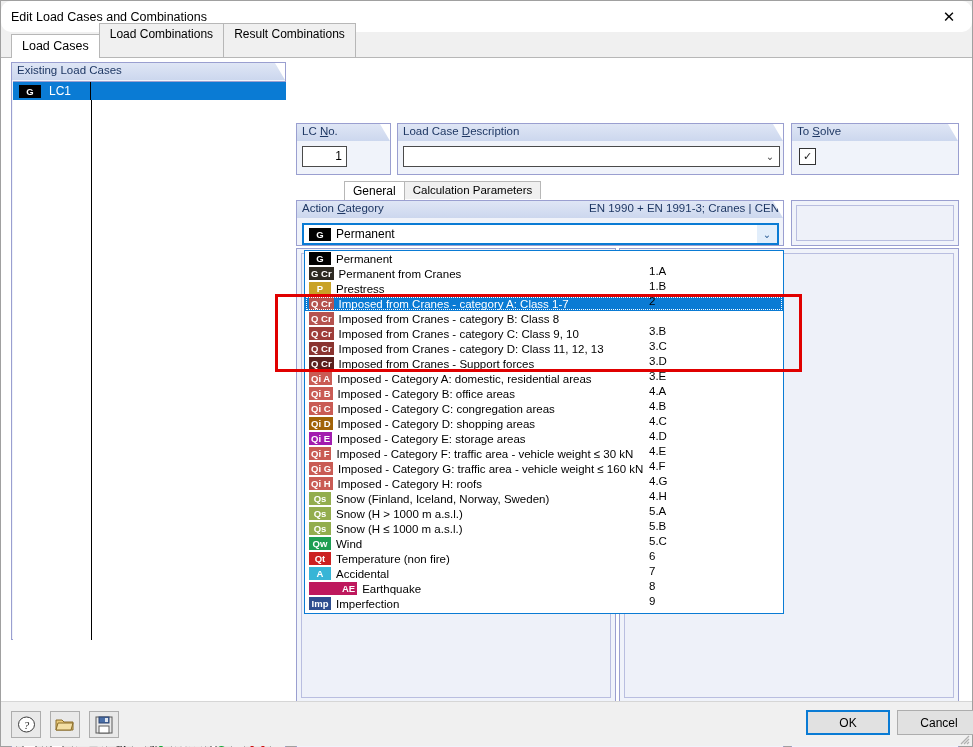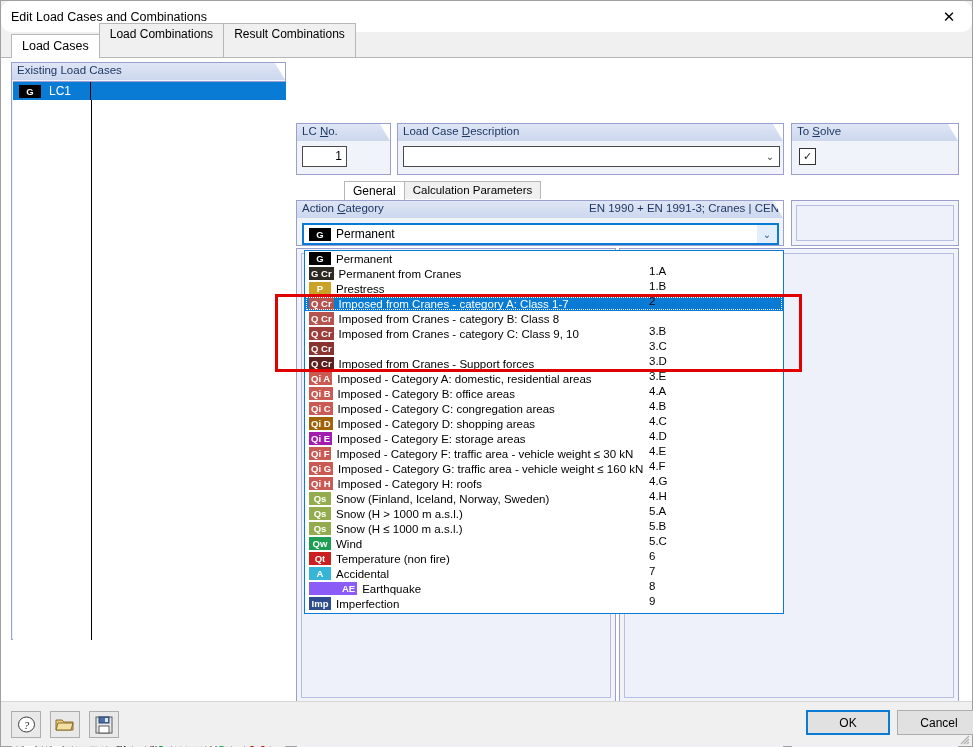--- a/index.html
+++ b/index.html
@@ -528,20 +528,21 @@
           <span class="dd-label">Imposed from Cranes - category B: Class 8</span>
           <span class="dd-code">3.B</span>
         </div>
         <div class="dd-item">
           <span class="badge" style="background: rgb(158, 61, 57);">Q Cr</span>
           <span class="dd-label">Imposed from Cranes - category C: Class 9, 10</span>
           <span class="dd-code">3.C</span>
         </div>
         <div class="dd-item">
           <span class="badge" style="background: rgb(138, 52, 48);">Q Cr</span>
+          <span class="dd-label">Imposed from Cranes - category D: Class 11, 12, 13</span>
           <span class="dd-code">3.D</span>
         </div>
         <div class="dd-item">
           <span class="badge" style="background: rgb(91, 32, 29);">Q Cr</span>
           <span class="dd-label">Imposed from Cranes - Support forces</span>
           <span class="dd-code">3.E</span>
         </div>
         <div class="dd-item">
           <span class="badge" style="background: rgb(201, 91, 84);">Qi A</span>
           <span class="dd-label">Imposed - Category A: domestic, residential areas</span>
@@ -606,21 +607,21 @@
           <span class="badge" style="background: rgb(204, 32, 32);">Qt</span>
           <span class="dd-label">Temperature (non fire)</span>
           <span class="dd-code">7</span>
         </div>
         <div class="dd-item">
           <span class="badge" style="background: rgb(55, 181, 214);">A</span>
           <span class="dd-label">Accidental</span>
           <span class="dd-code">8</span>
         </div>
         <div class="dd-item">
-          <span class="badge" style="background: #8b5cf6; padding-left: 33px;">AE</span>
+          <span class="badge" style="background: #be185d; padding-left: 33px;">AE</span>
           <span class="dd-label">Earthquake</span>
           <span class="dd-code">9</span>
         </div>
         <div class="dd-item">
           <span class="badge" style="background: rgb(46, 77, 143);">Imp</span>
           <span class="dd-label">Imperfection</span>
           <span class="dd-code"></span>
         </div>
       </div>
 

